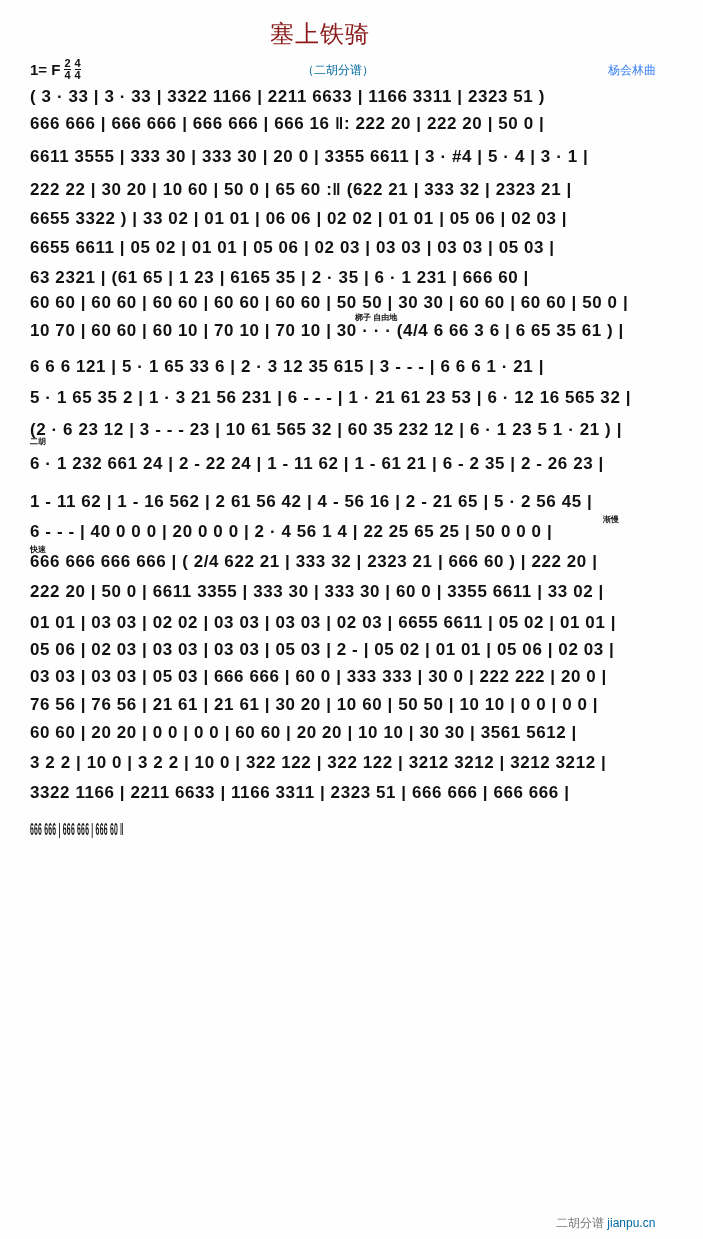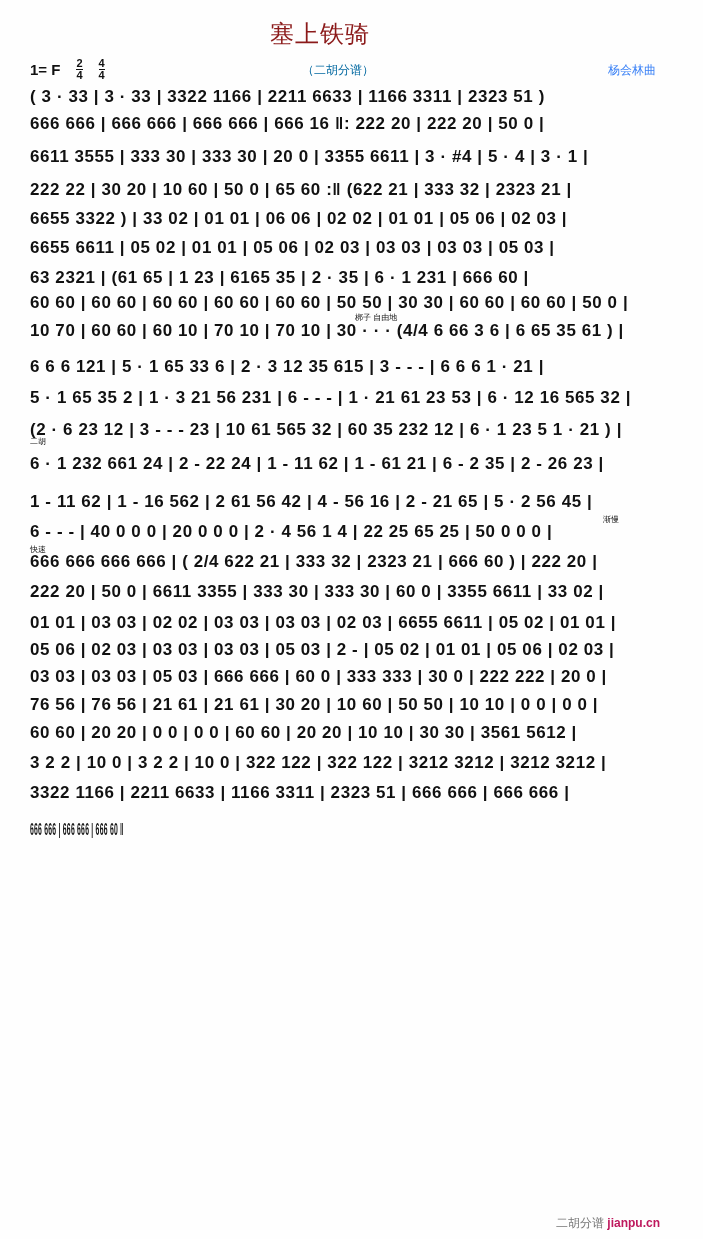--- a/index.html
+++ b/index.html
@@ -1,26 +1,26 @@
 <!DOCTYPE html>
 <html><head>
 <meta charset="utf-8">
 <style>
   html,body{margin:0;padding:0;}
   body{width:703px;height:1239px;background:#fefefe;position:relative;overflow:hidden;font-family:"Liberation Sans",sans-serif;color:#111;}
   .title{position:absolute;left:270px;top:18px;font-family:"DejaVu Serif",serif;font-size:24px;color:#8b1a1a;letter-spacing:1px;}
-  .key{position:absolute;left:30px;top:58px;font-size:15px;font-weight:bold;display:flex;align-items:center;gap:14px;}
+  .key{position:absolute;left:30px;top:58px;font-size:15px;font-weight:bold;display:flex;align-items:center;gap:2px;}
   .frac{display:inline-flex;flex-direction:column;align-items:center;font-size:11px;line-height:11px;margin-left:2px;}
   .frac span:first-child{border-bottom:1px solid #111;}
   .subtitle{position:absolute;left:302px;top:62px;font-family:"DejaVu Serif",serif;font-size:12px;color:#0369a1;}
   .composer{position:absolute;left:608px;top:62px;font-family:"DejaVu Serif",serif;font-size:12px;color:#3b82f6;}
   .line{position:absolute;left:30px;width:652px;font-size:17px;font-weight:bold;white-space:nowrap;letter-spacing:0.6px;line-height:20px;font-family:"Liberation Sans Narrow","Liberation Sans",sans-serif;transform-origin:left center;}
   .watermark{position:absolute;left:556px;top:1215px;font-size:12px;color:#777;}
-  .watermark b{font-weight:bold;color:#be185d;}
-  .mark{position:absolute;font-size:8px;font-weight:normal;}
+  .watermark b{font-weight:normal;color:#0369a1;}
+  .mark{position:absolute;font-size:8px;font-weight:bold;}
 </style>
 </head>
 <body>
 
 <div class="title">塞上铁骑</div>
 
 <div class="key">
   <span>1= F</span>
   <span class="frac">
     <span>2</span>

